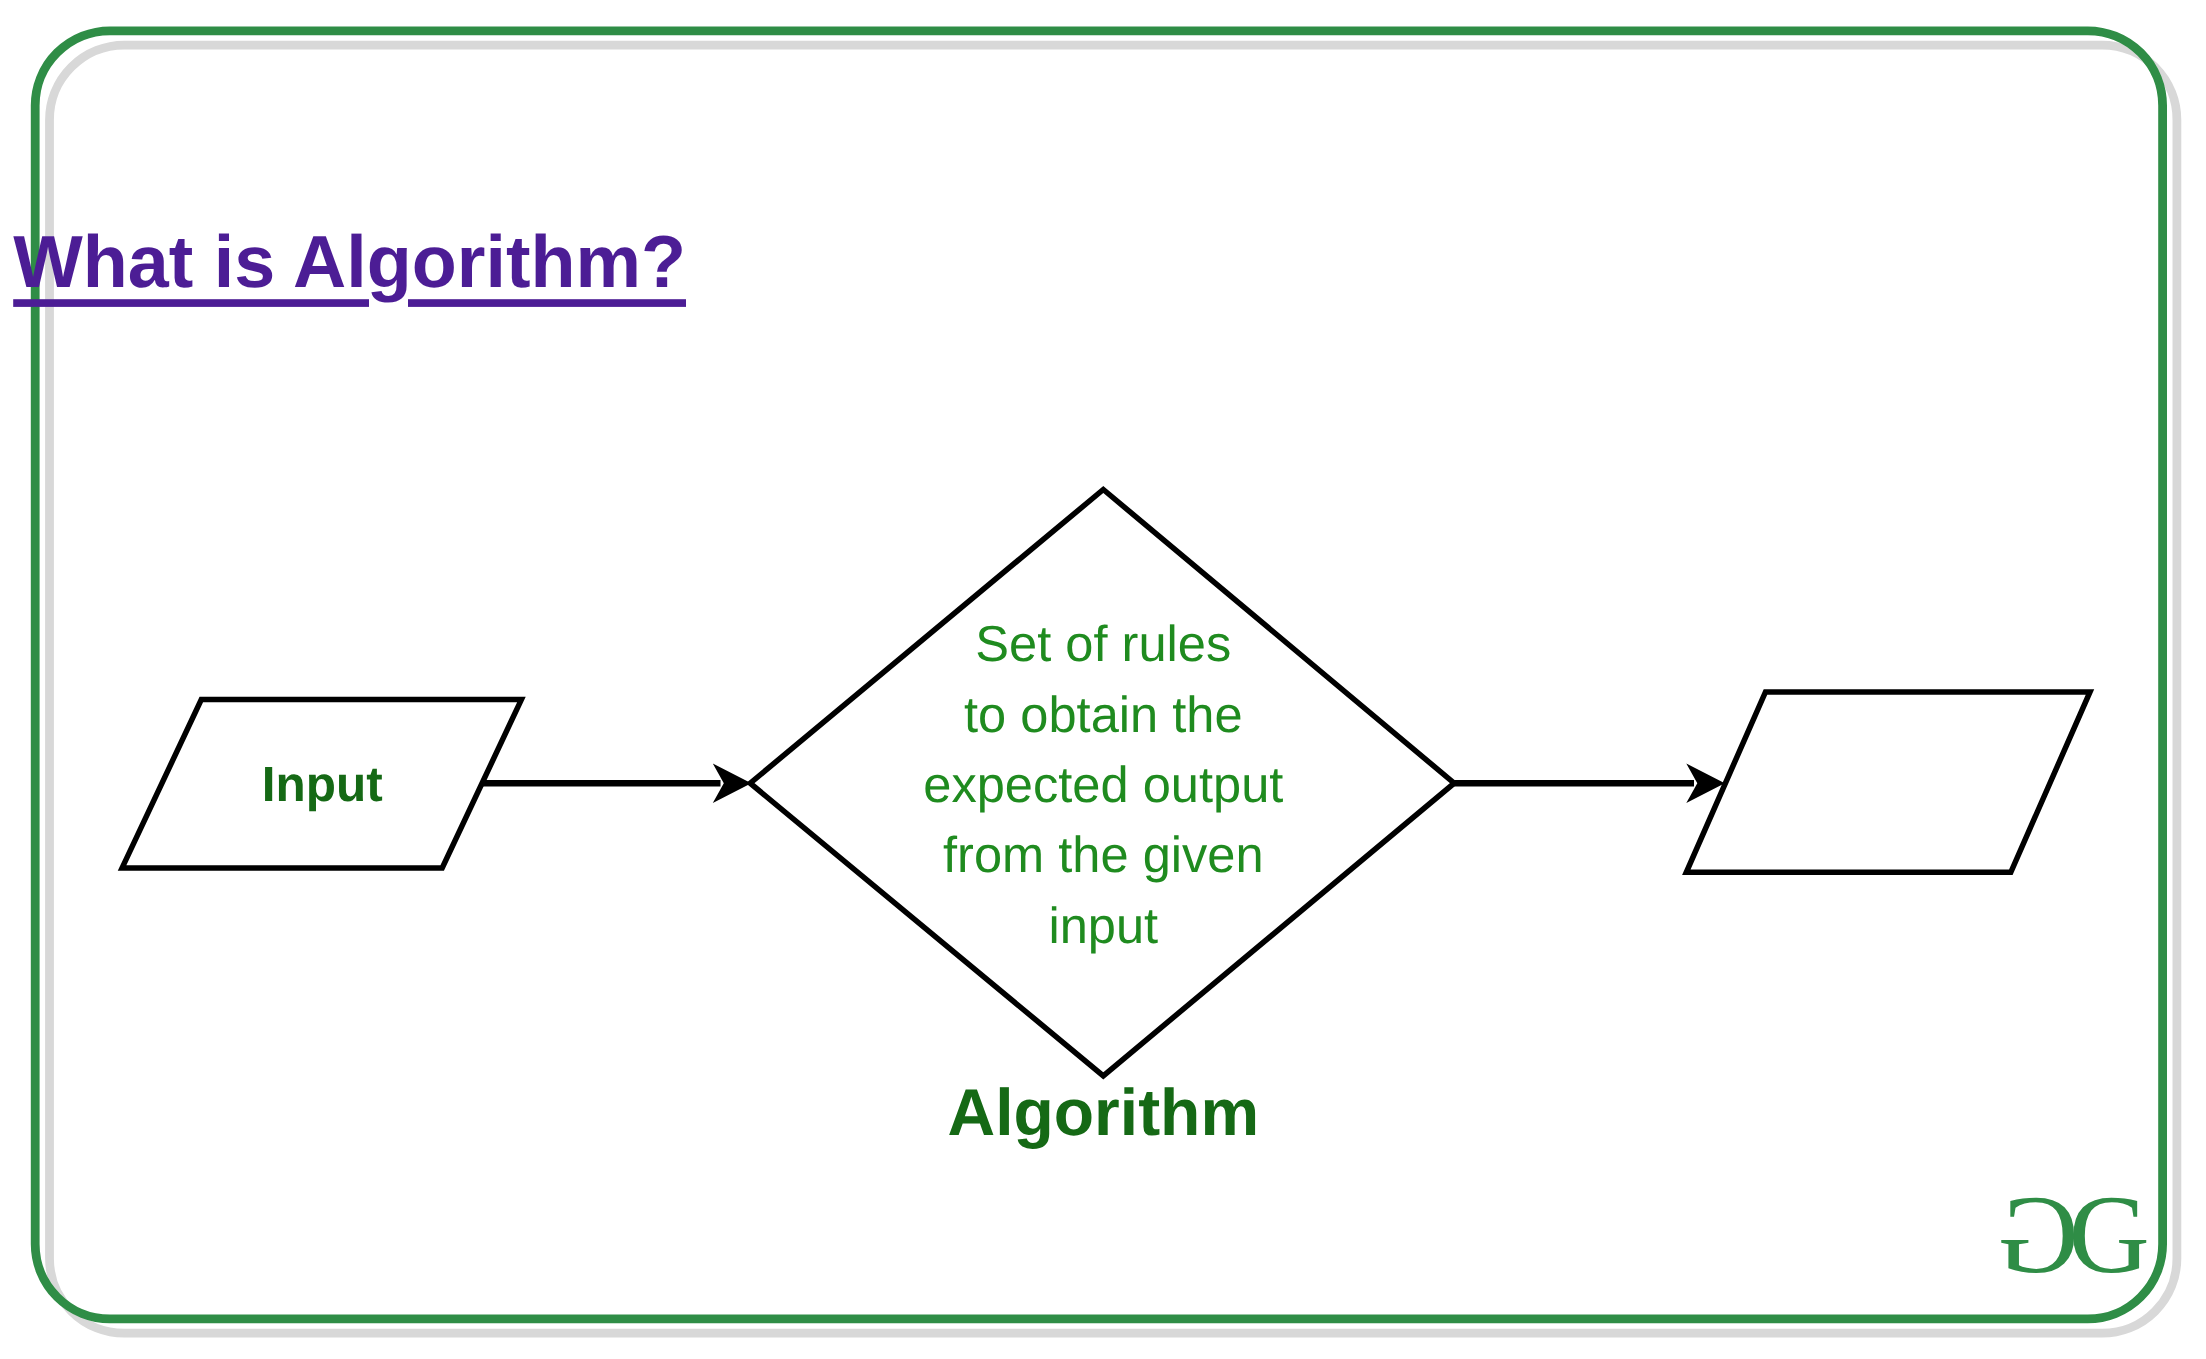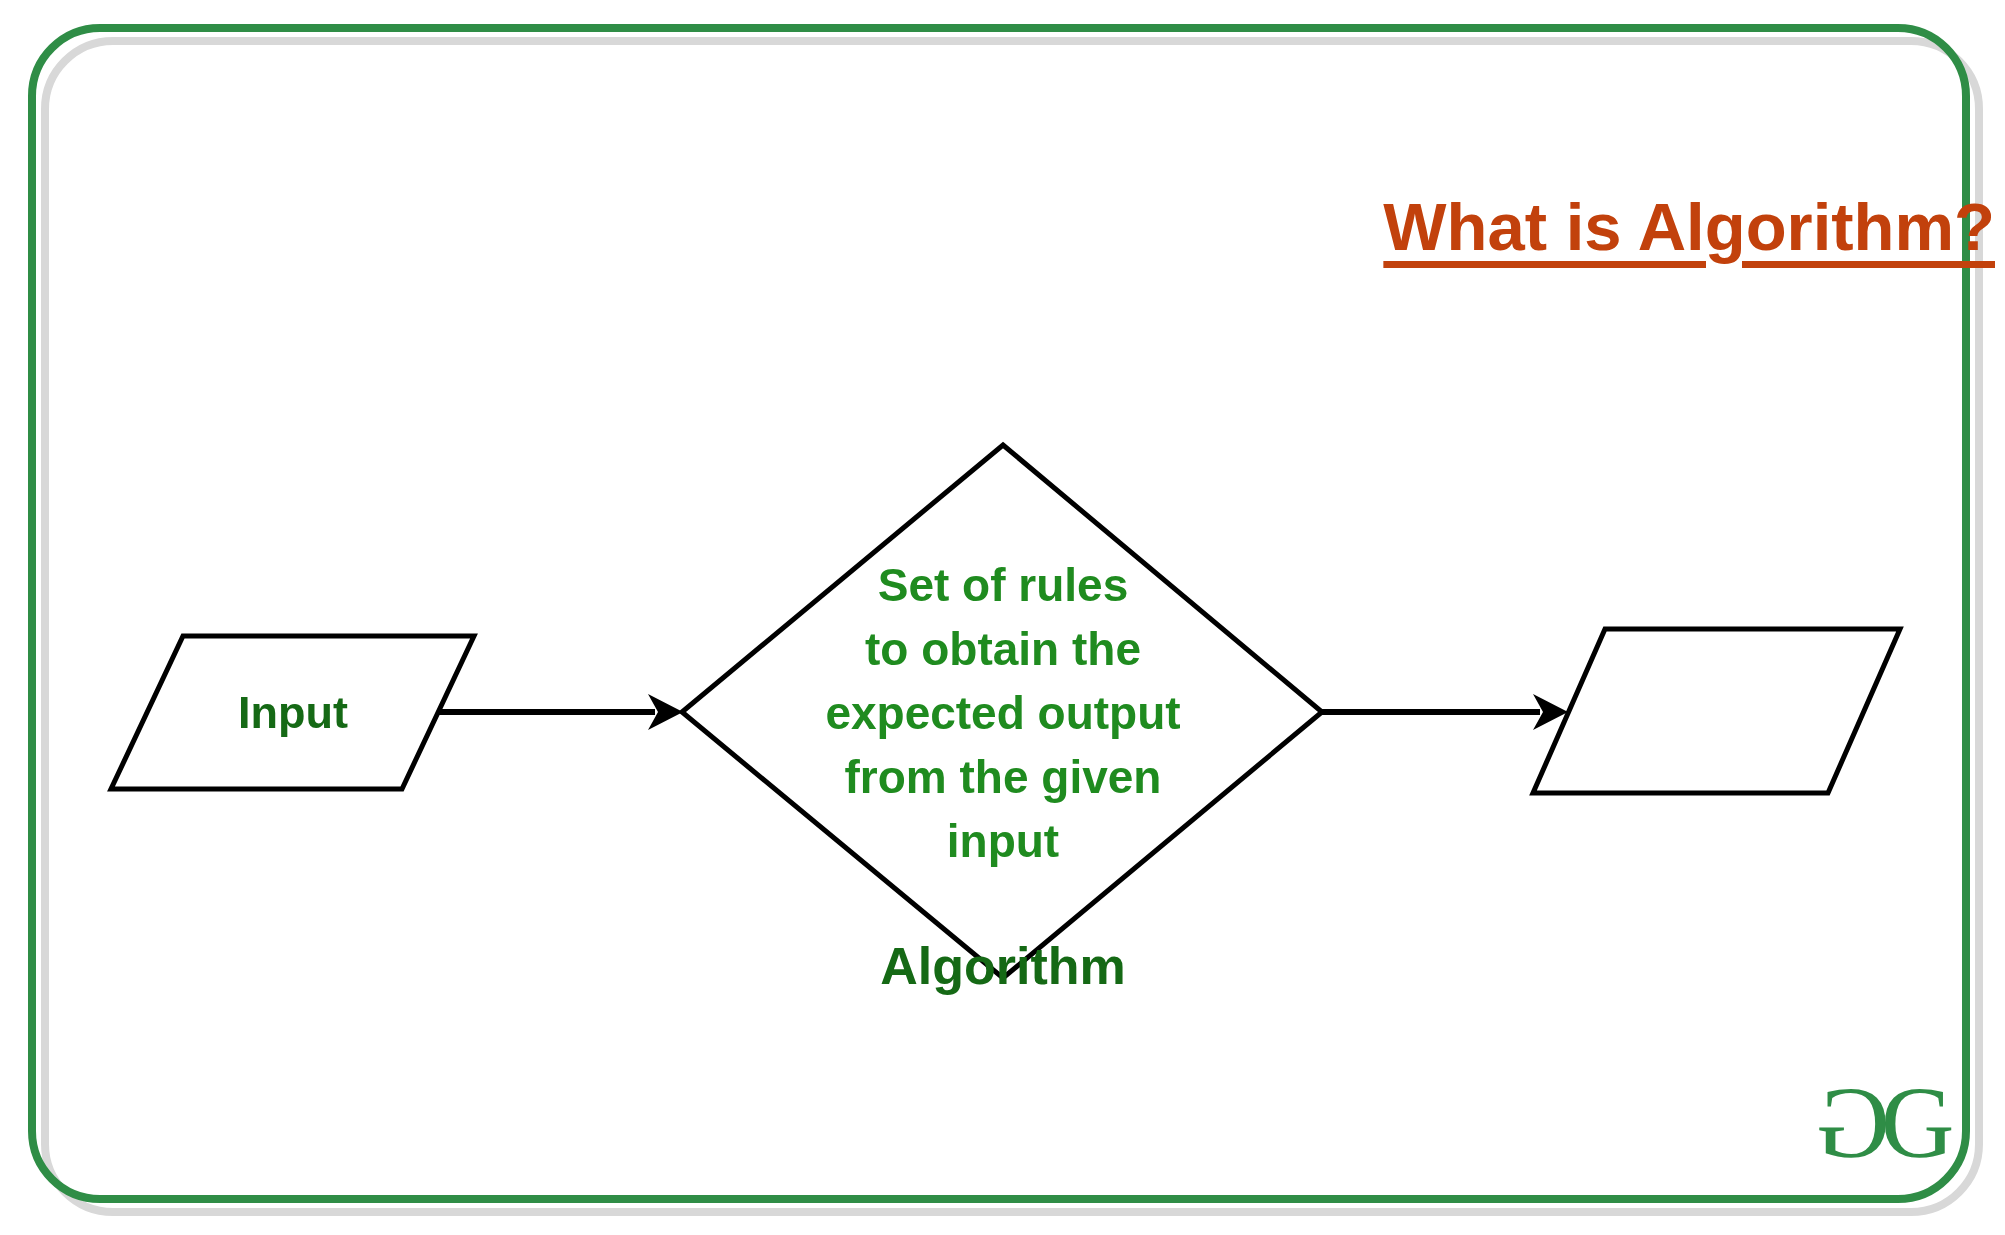--- a/index.html
+++ b/index.html
@@ -32,25 +32,25 @@
   .card-border.green {
     left: 28px;
     top: 24px;
     border: 8px solid #2f8d46;
   }
   .page-title {
     position: absolute;
     left: 0;
     right: 10px;
     top: 188px;
-    margin: 0;
-    text-align: right;
+    margin: 12px;
+    text-align: left;
     font-size: 67px;
     font-weight: bold;
-    color: #c2410c;
+    color: #4c1d95;
     text-decoration: underline;
     text-decoration-thickness: 7px;
     text-underline-offset: 11px;
   }
   .shapes {
     position: absolute;
     left: 0;
     top: 0;
   }
   .node-label {
@@ -59,35 +59,34 @@
     text-align: center;
     font-weight: bold;
     color: #156915;
     font-size: 45px;
     line-height: 50px;
   }
   .node-label.input  { left: 143px;  top: 688px; }
   .node-label.output { left: 1567px; top: 688px; }
   .node-label.algorithm {
     left: 853px;
-    top: 932px;
-    font-size: 52px;
+    top: 978px;
+    font-size: 60px;
     line-height: 68px;
   }
   .diamond-text {
     position: absolute;
     left: 753px;
     top: 553px;
     width: 500px;
     text-align: center;
     font-size: 46px;
     line-height: 64px;
     color: #1f8b1f;
     white-space: pre-line;
-    font-weight: bold;
   }
   .logo {
     position: absolute;
     left: 1816px;
     top: 1072px;
     font-family: "Liberation Serif", serif;
     font-size: 102px;
     line-height: 102px;
     color: #2f8d46;
     letter-spacing: 0;

